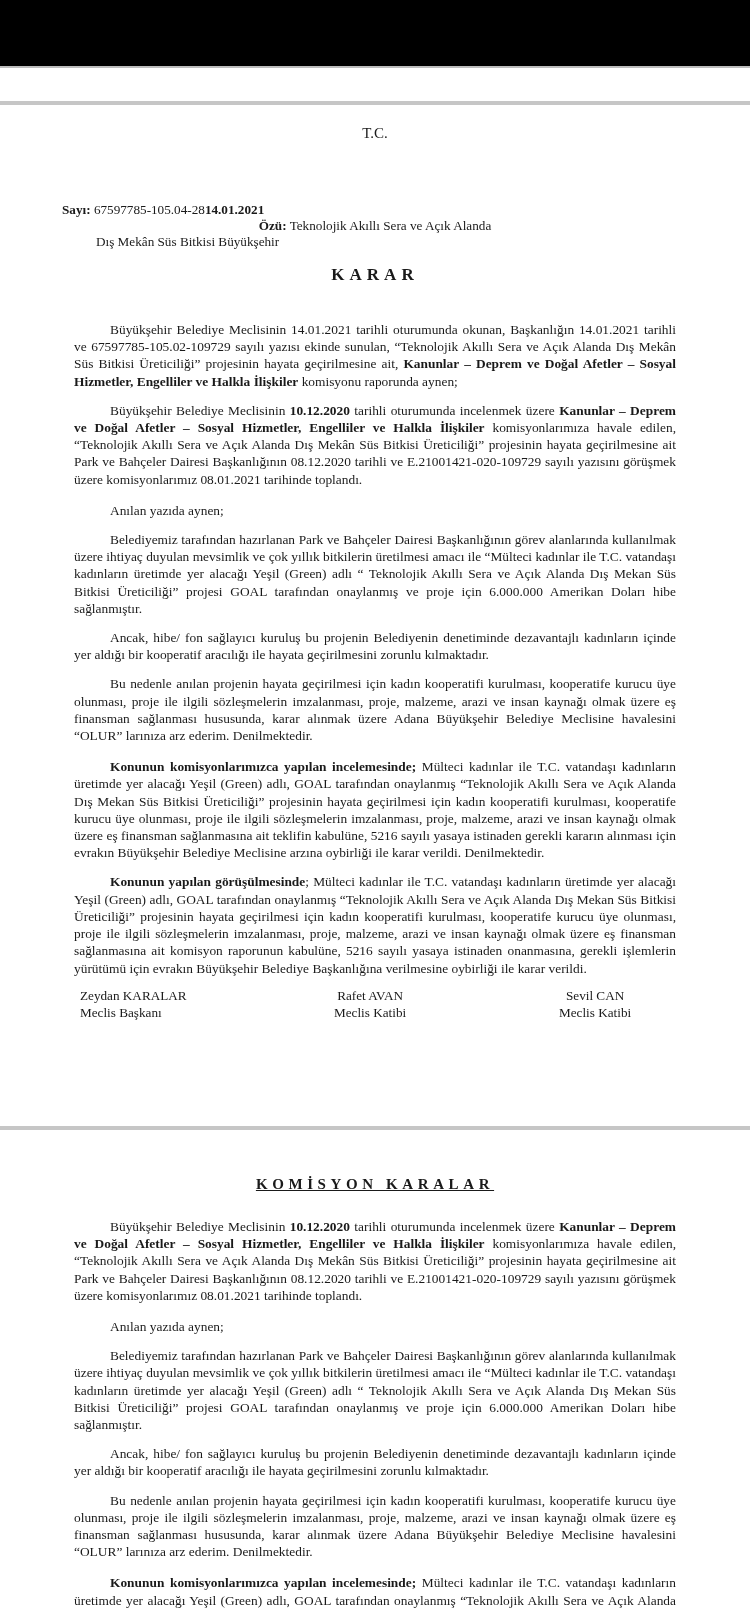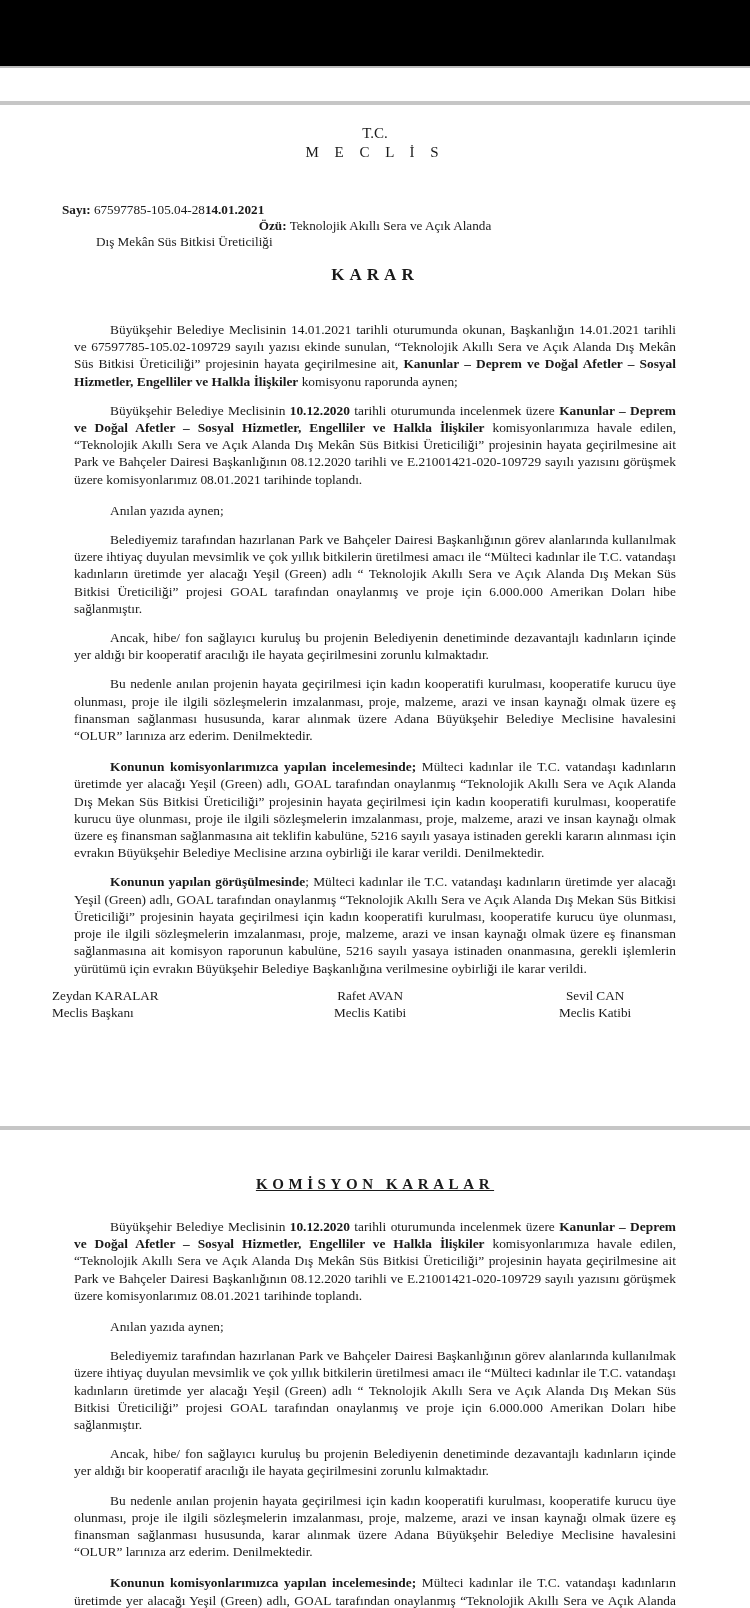--- a/index.html
+++ b/index.html
@@ -28,50 +28,49 @@
 </head>
 <body>
 
 <div class="status-bar"></div>
 <div class="thin-line"></div>
 <div class="divider" style="top:101px"></div>
 
 <div class="page" style="top:0">
   <div class="content" style="top:124px">
     <div class="center hdr">T.C.</div>
-    <div class="center hdr spaced">M E C L İ S</div>
   </div>
 
   <div class="content" style="top:202px">
     <div class="meta-row">
       <span><b>Sayı:</b><span> 67597785-105.04-28</span></span>
       <b>14.01.2021</b>
     </div>
     <div class="meta-row" style="justify-content:center">
       <span><b>Özü:</b><span> Teknolojik Akıllı Sera ve Açık Alanda</span></span>
     </div>
-    <div style="padding-left:34px;font-size:13.2px;line-height:16px">Dış Mekân Süs Bitkisi Üreticiliği</div>
+    <div style="padding-left:34px;font-size:13.2px;line-height:16px">Dış Mekân Süs Bitkisi Büyükşehir</div>
   </div>
 
   <div class="content" style="top:266px">
     <div class="karar">KARAR</div>
   </div>
 
   <div class="content" style="top:309px">
     <p><span>Büyükşehir Belediye Meclisinin 14.01.2021 tarihli oturumunda okunan, Başkanlığın 14.01.2021 tarihli ve 67597785-105.02-109729 sayılı yazısı ekinde sunulan, “Teknolojik Akıllı Sera ve Açık Alanda Dış Mekân Süs Bitkisi Üreticiliği” projesinin hayata geçirilmesine ait, </span><b>Kanunlar – Deprem ve Doğal Afetler – Sosyal Hizmetler, Engelliler ve Halkla İlişkiler</b><span>  komisyonu raporunda aynen;</span></p>
     <p style="margin-top:8px"><span>Büyükşehir Belediye Meclisinin </span><b>10.12.2020</b><span> tarihli oturumunda incelenmek üzere </span><b>Kanunlar – Deprem ve Doğal Afetler  – Sosyal Hizmetler, Engelliler ve Halkla İlişkiler</b><span>  komisyonlarımıza havale edilen, “Teknolojik Akıllı Sera ve Açık Alanda Dış Mekân Süs Bitkisi Üreticiliği” projesinin hayata geçirilmesine ait  Park ve Bahçeler  Dairesi Başkanlığının 08.12.2020 tarihli ve E.21001421-020-109729 sayılı yazısını görüşmek üzere komisyonlarımız 08.01.2021 tarihinde  toplandı.</span></p>
     <p style="margin-top:14px">Anılan yazıda aynen;</p>
     <p style="margin-top:8px">Belediyemiz tarafından hazırlanan  Park ve Bahçeler Dairesi Başkanlığının  görev alanlarında kullanılmak  üzere  ihtiyaç duyulan mevsimlik ve çok yıllık  bitkilerin üretilmesi  amacı  ile  “Mülteci kadınlar ile T.C. vatandaşı  kadınların üretimde  yer  alacağı Yeşil (Green) adlı “ Teknolojik  Akıllı Sera ve Açık Alanda Dış   Mekan Süs Bitkisi Üreticiliği”   projesi  GOAL tarafından onaylanmış   ve proje için 6.000.000 Amerikan Doları hibe sağlanmıştır.</p>
     <p>Ancak, hibe/ fon sağlayıcı kuruluş   bu  projenin Belediyenin denetiminde dezavantajlı kadınların içinde yer aldığı  bir kooperatif aracılığı ile hayata  geçirilmesini  zorunlu kılmaktadır.</p>
     <p>Bu nedenle anılan  projenin  hayata  geçirilmesi  için  kadın  kooperatifi  kurulması, kooperatife kurucu  üye olunması, proje ile ilgili  sözleşmelerin  imzalanması, proje, malzeme, arazi ve insan kaynağı olmak üzere  eş finansman  sağlanması  hususunda,  karar alınmak üzere Adana Büyükşehir Belediye Meclisine havalesini “OLUR”   larınıza arz ederim. Denilmektedir.</p>
     <p style="margin-top:14px"><b>Konunun komisyonlarımızca yapılan incelemesinde;</b><span> Mülteci kadınlar ile T.C. vatandaşı kadınların üretimde  yer  alacağı Yeşil (Green) adlı, GOAL tarafından onaylanmış   “Teknolojik  Akıllı Sera ve Açık Alanda Dış Mekan Süs Bitkisi Üreticiliği” projesinin hayata geçirilmesi için  kadın kooperatifi  kurulması, kooperatife  kurucu  üye olunması, proje ile ilgili  sözleşmelerin  imzalanması, proje, malzeme, arazi ve insan kaynağı olmak üzere eş finansman  sağlanmasına ait teklifin kabulüne, 5216 sayılı yasaya istinaden gerekli kararın alınması için evrakın Büyükşehir Belediye Meclisine arzına oybirliği ile karar verildi. Denilmektedir.</span></p>
     <p style="margin-top:8px"><b>Konunun yapılan görüşülmesinde</b><span>; Mülteci kadınlar ile T.C. vatandaşı  kadınların üretimde  yer alacağı Yeşil (Green) adlı, GOAL tarafından onaylanmış   “Teknolojik  Akıllı Sera ve Açık Alanda Dış Mekan Süs Bitkisi Üreticiliği” projesinin hayata geçirilmesi için  kadın  kooperatifi  kurulması, kooperatife kurucu  üye olunması, proje ile ilgili  sözleşmelerin  imzalanması, proje, malzeme, arazi ve insan kaynağı olmak üzere eş finansman  sağlanmasına ait komisyon raporunun kabulüne, 5216 sayılı yasaya istinaden onanmasına, gerekli işlemlerin yürütümü için evrakın Büyükşehir Belediye Başkanlığına verilmesine oybirliği ile karar verildi.</span></p>
   </div>
 
-  <div class="sig" style="left:52px;top:987px">
+  <div class="sig" style="left:80px;top:987px">
     <div>Zeydan KARALAR</div>
     <div>Meclis Başkanı</div>
   </div>
   <div class="sig" style="left:334px;top:987px;text-align:center">
     <div>Rafet AVAN</div>
     <div>Meclis Katibi</div>
   </div>
   <div class="sig" style="left:559px;top:987px;text-align:center">
     <div>Sevil CAN</div>
     <div>Meclis Katibi</div>

